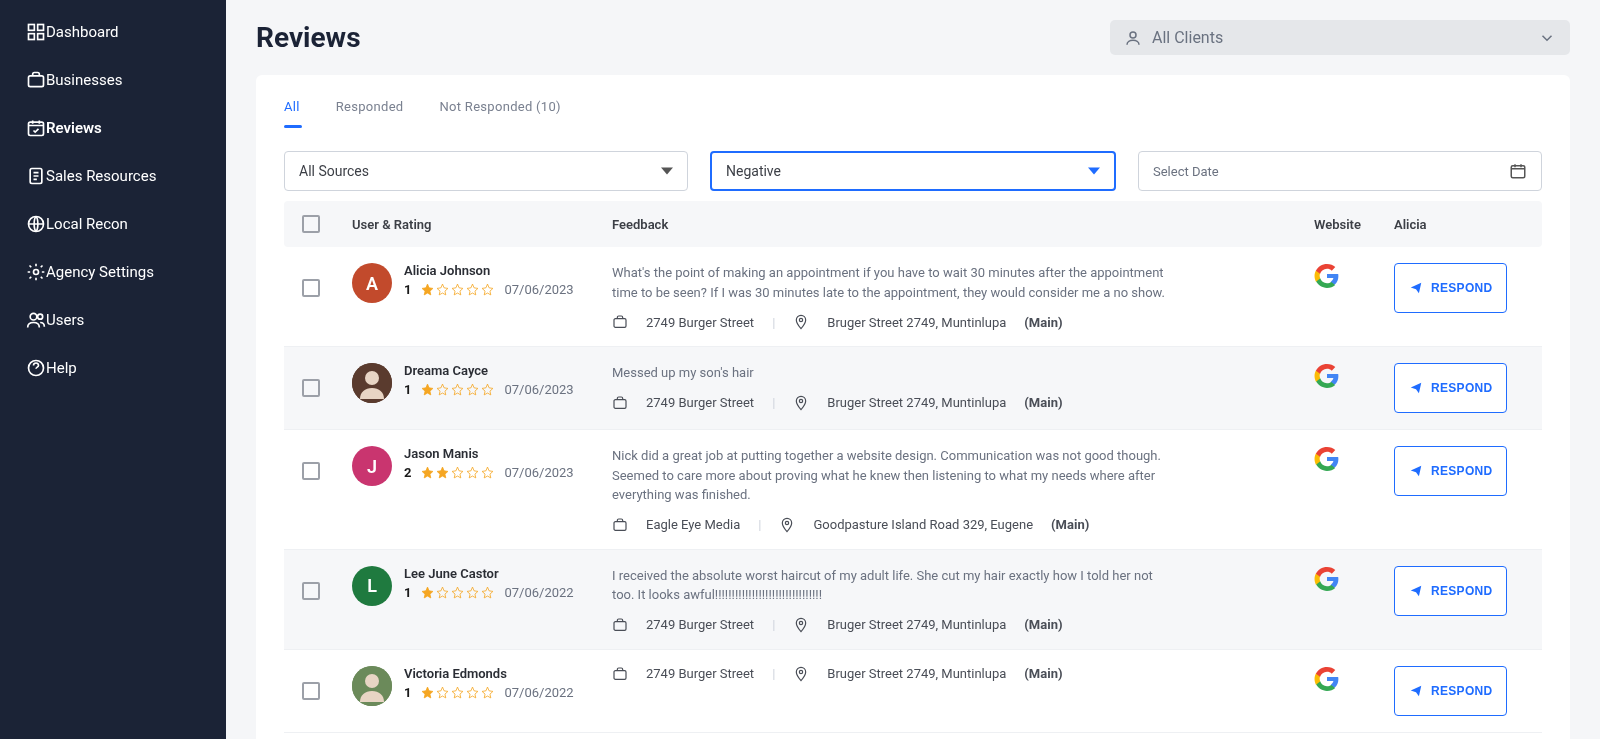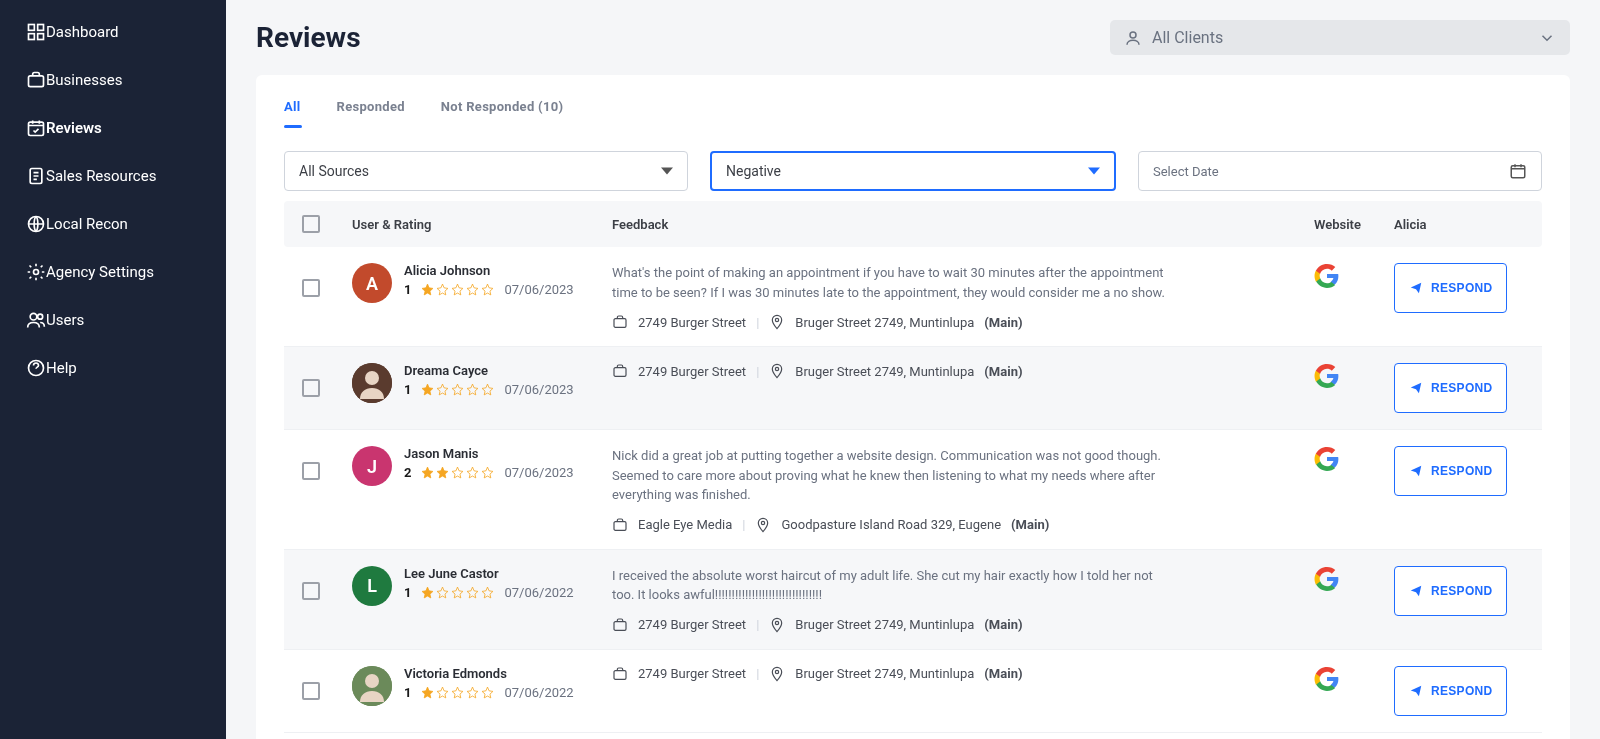--- a/index.html
+++ b/index.html
@@ -10,21 +10,21 @@
 .side-item svg { width: 20px; height: 20px; flex-shrink: 0; }
 .side-item.active { font-weight: 600; }
 .main { flex: 1; padding: 20px 30px; }
 .topbar { display: flex; justify-content: space-between; align-items: center; margin-bottom: 20px; }
 .page-title { font-size: 28px; font-weight: 700; color: #1b2336; }
 .client-select { background: #e5e7ea; border-radius: 5px; display: flex; align-items: center; gap: 10px; padding: 8px 14px; width: 460px; color: #6a7280; cursor: pointer; }
 .client-select svg { width: 18px; height: 18px; }
 .client-select .chev { margin-left: auto; }
 .card { background: #fff; border-radius: 6px; padding: 24px 28px 18px; }
 .tabs { display: flex; gap: 36px; border-bottom: 1px solid transparent; margin-bottom: 22px; }
-.tab { font-size: 13px; font-weight: 700; letter-spacing: .3px; color: #7a8190; padding-bottom: 14px; cursor: pointer; position: relative; }
+.tab { font-size: 13px; font-weight: 400; letter-spacing: .3px; color: #7a8190; padding-bottom: 14px; cursor: pointer; position: relative; }
 .tab.active { color: #1f6cff; }
 .tab.active::after { content: ""; position: absolute; left: 0; bottom: 0; width: 18px; height: 3px; background: #1f6cff; border-radius: 2px; }
 .filters { display: flex; gap: 22px; margin-bottom: 10px; }
 .sel { flex: 1; border: 1px solid #cfd4dc; border-radius: 4px; padding: 10px 14px; display: flex; align-items: center; justify-content: space-between; font-size: 14px; color: #3c3f46; cursor: pointer; }
 .sel svg { width: 12px; height: 12px; fill: #555; }
 .sel.active { border: 2px solid #1f6cff; }
 .sel.active svg { fill: #1f6cff; }
 .sel.date svg { width: 18px; height: 18px; fill: none; stroke: #555; stroke-width: 2; }
 .thead { display: flex; align-items: center; padding: 14px 18px; background: #f6f7f9; border-radius: 4px; font-size: 13px; font-weight: 600; color: #3c3f46; }
 .col-ck { width: 50px; }
@@ -38,21 +38,21 @@
 .row .col-ck { display: flex; align-items: center; height: 50px; }
 .user { display: flex; gap: 12px; }
 .avatar { width: 40px; height: 40px; border-radius: 50%; display: flex; align-items: center; justify-content: center; color: #fff; font-weight: 600; font-size: 18px; flex-shrink: 0; }
 .uname { font-size: 13px; font-weight: 600; color: #2a2d34; }
 .urow { display: flex; align-items: center; gap: 10px; margin-top: 4px; }
 .rating-num { font-size: 13px; font-weight: 700; }
 .stars { display: flex; gap: 2px; }
 .star { width: 13px; height: 13px; }
 .date { font-size: 13px; color: #6b7280; justify-content: space-between; }
 .fb-text { font-size: 13px; color: #6b7280; line-height: 1.5; margin-bottom: 12px; max-width: 560px; }
-.loc { display: flex; align-items: center; gap: 10px; font-size: 13px; color: #4a4e57; }
+.loc { display: flex; align-items: center; gap: 18px; font-size: 13px; color: #4a4e57; }
 .loc svg { width: 16px; height: 16px; fill: none; stroke: #4a4e57; stroke-width: 1.8; }
 .loc .sep { color: #cfd4dc; }
 .loc .main-tag { font-weight: 700; }
 .gicon { width: 26px; height: 26px; }
 .respond-btn { border: 1.5px solid #1f6cff; color: #1f6cff; background: #fff; border-radius: 4px; padding: 17px 14px; font-size: 12px; font-weight: 700; letter-spacing: .3px; display: flex; align-items: center; gap: 8px; cursor: pointer; }
 .respond-btn svg { width: 14px; height: 14px; fill: #1f6cff; }
 .pager { display: flex; align-items: center; justify-content: flex-end; gap: 28px; padding: 14px 6px 0; font-size: 13px; color: #4a4e57; }
 </style>
 </head>
 <body>
@@ -269,20 +269,21 @@
                       <svg class="star" viewBox="0 0 24 24" fill="none" stroke="#f5a623" stroke-width="1.5">
                         <path d="M12 2l2.9 6.9L22 10l-5.5 5 1.6 7L12 18.5 5.9 22l1.6-7L2 10l7.1-1.1L12 2z"></path>
                       </svg>
                     </span>
             <span class="date">07/06/2023</span>
           </div>
         </div>
       </div>
     </div>
     <div class="col-fb">
+      <div class="fb-text">Messed up my son's hair</div>
       <div class="loc">
         <svg viewBox="0 0 24 24">
                   <rect x="3" y="7" width="18" height="13" rx="2"></rect>
                   <path d="M8 7V5a2 2 0 012-2h4a2 2 0 012 2v2"></path>
                 </svg>
         <span>2749 Burger Street</span>
         <span class="sep">|</span>
         <svg viewBox="0 0 24 24">
                   <path d="M12 2a7 7 0 017 7c0 5-7 13-7 13S5 14 5 9a7 7 0 017-7z"></path>
                   <circle cx="12" cy="9" r="2.5"></circle>

